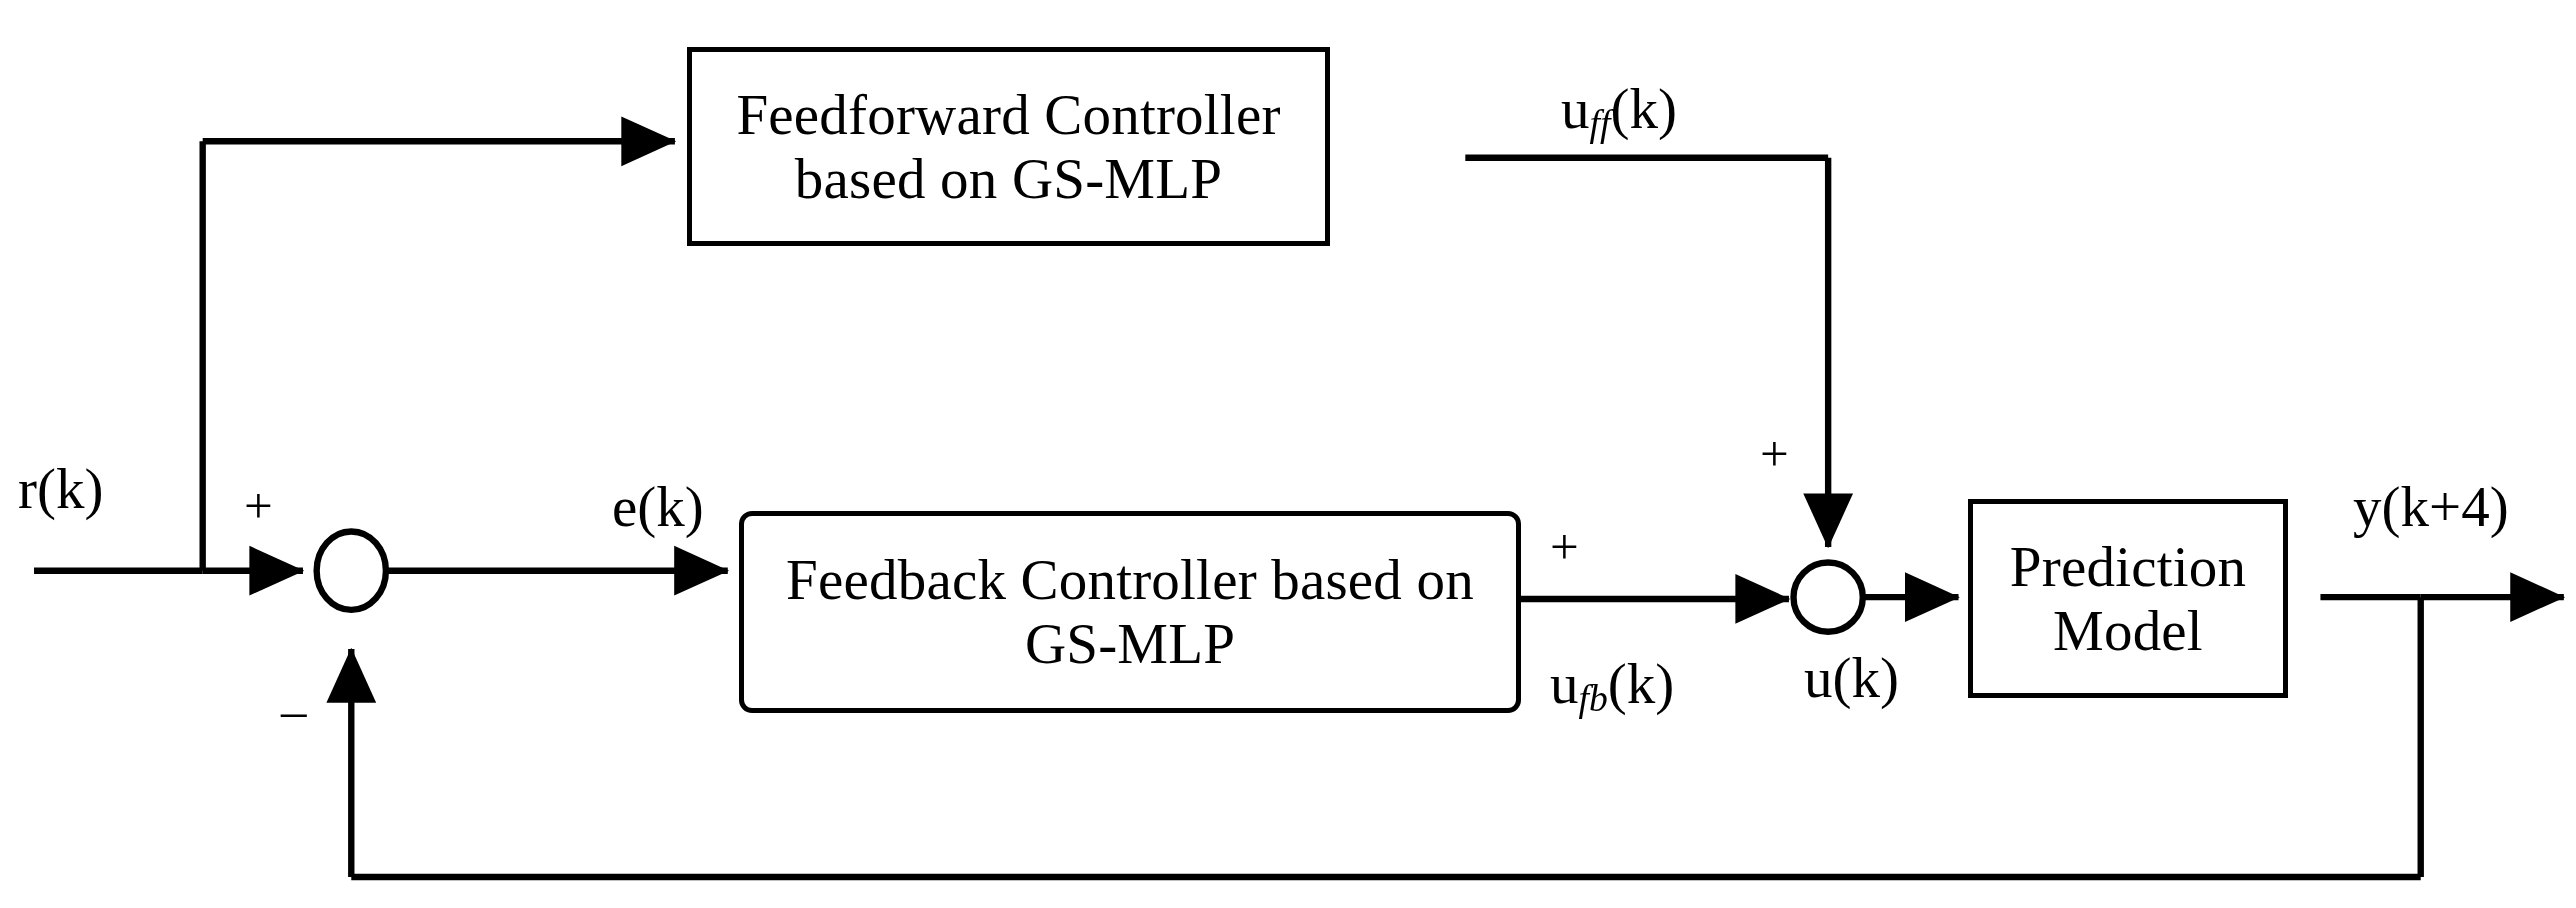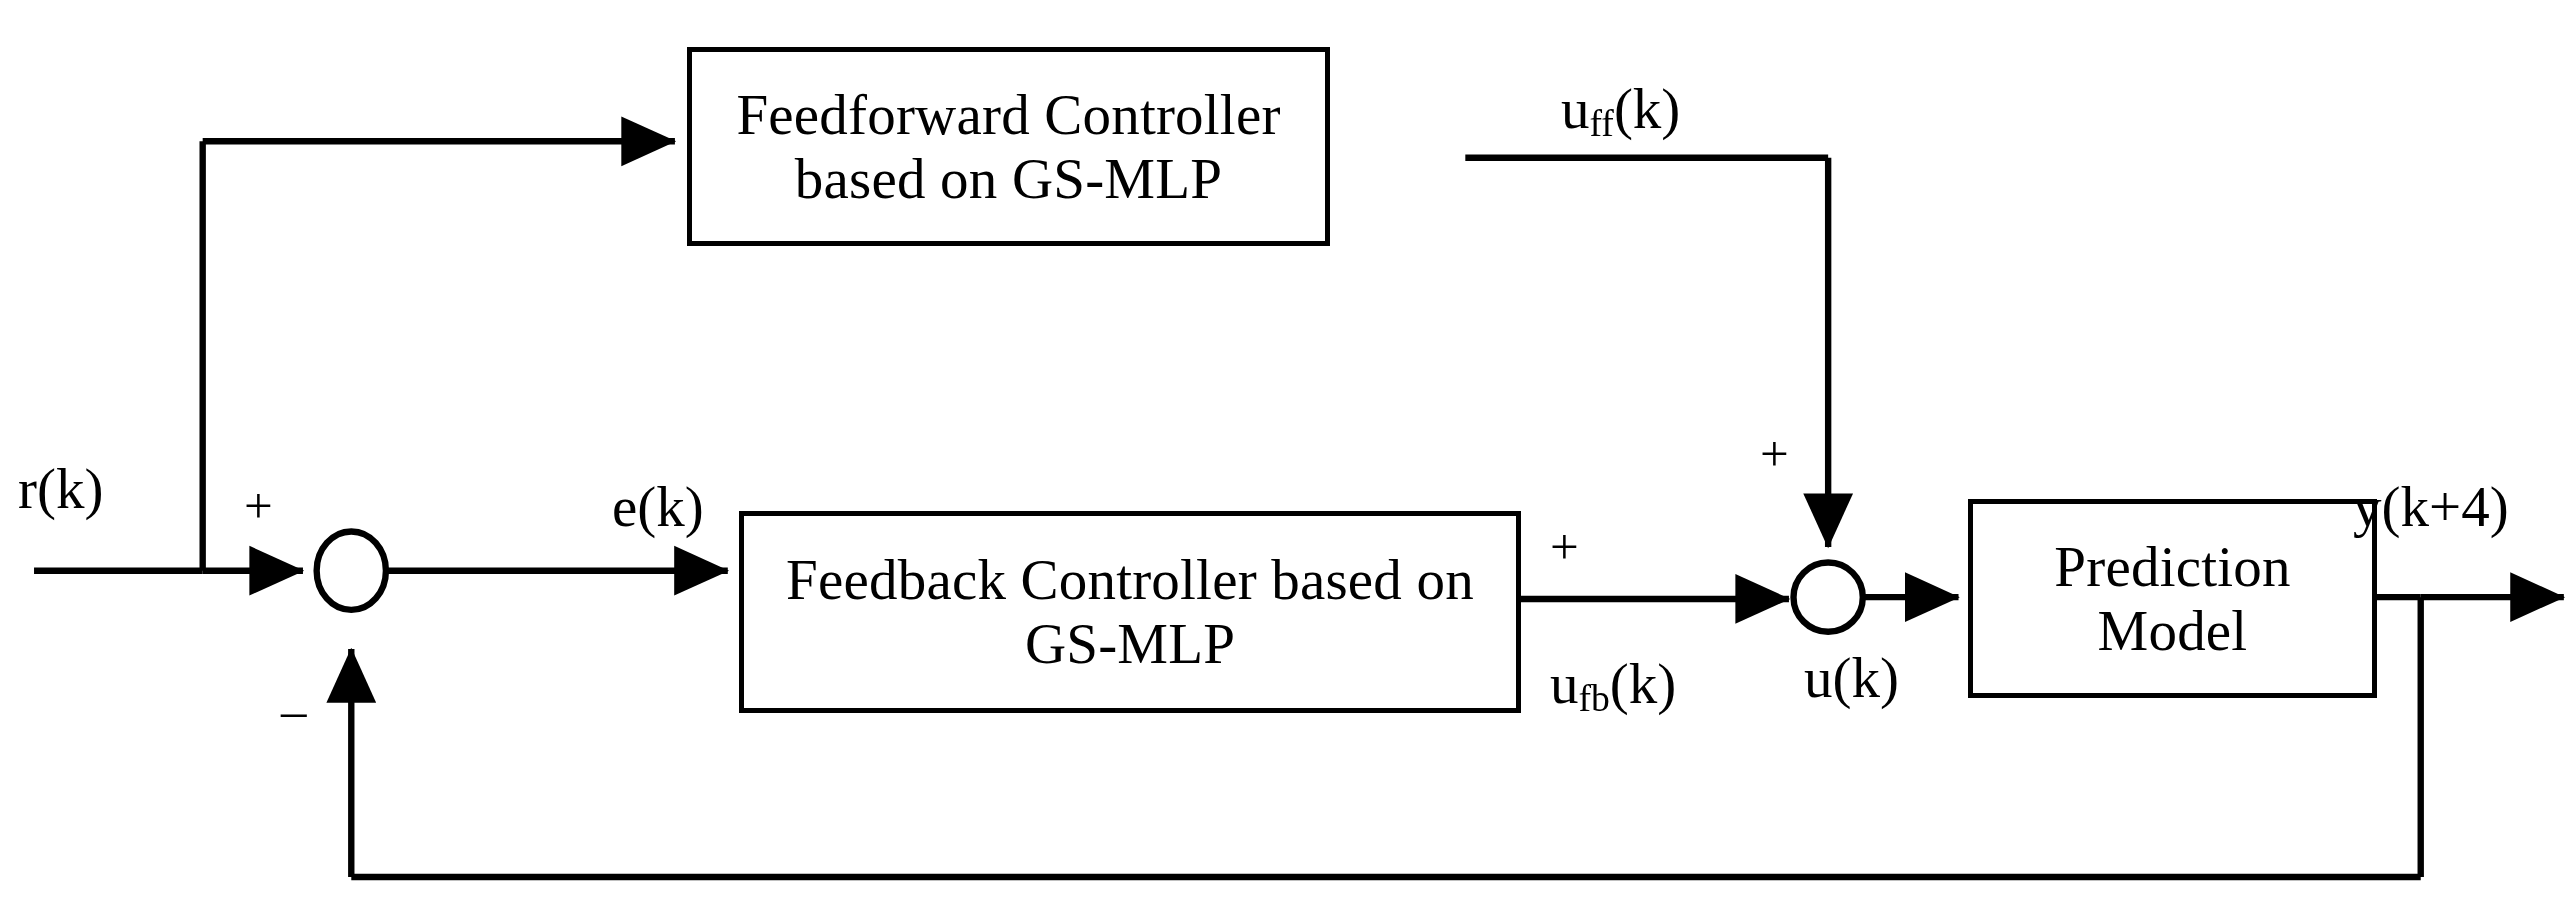--- a/index.html
+++ b/index.html
@@ -50,38 +50,40 @@
     left: 687px;
     top: 47px;
     width: 643px;
     height: 199px;
   }
   #block-feedback {
     left: 739px;
     top: 511px;
     width: 782px;
     height: 202px;
+    border-radius: 13px;
   }
   #block-prediction {
     left: 1968px;
     top: 499px;
-    width: 409px;
+    width: 320px;
     height: 199px;
   }
   
   .sig-label {
     position: absolute;
     font-size: 57px;
     line-height: 1;
     white-space: nowrap;
   }
   .sig-label sub {
     font-size: 0.66em;
     line-height: 1;
     vertical-align: -0.22em;
+    font-style: italic;
   }
   #label-r       { left: 18px;   top: 460px; text-align: right; }
   #label-e       { left: 584px;  top: 478px; margin-left: 28px; }
   #label-uff     { left: 1561px; top: 80px;  }
   #label-ufb     { left: 1550px; top: 655px; text-align: right; }
   #label-u       { left: 1804px; top: 649px; }
   #label-y       { left: 2353px; top: 478px; }
   
   .sign {
     position: absolute;

